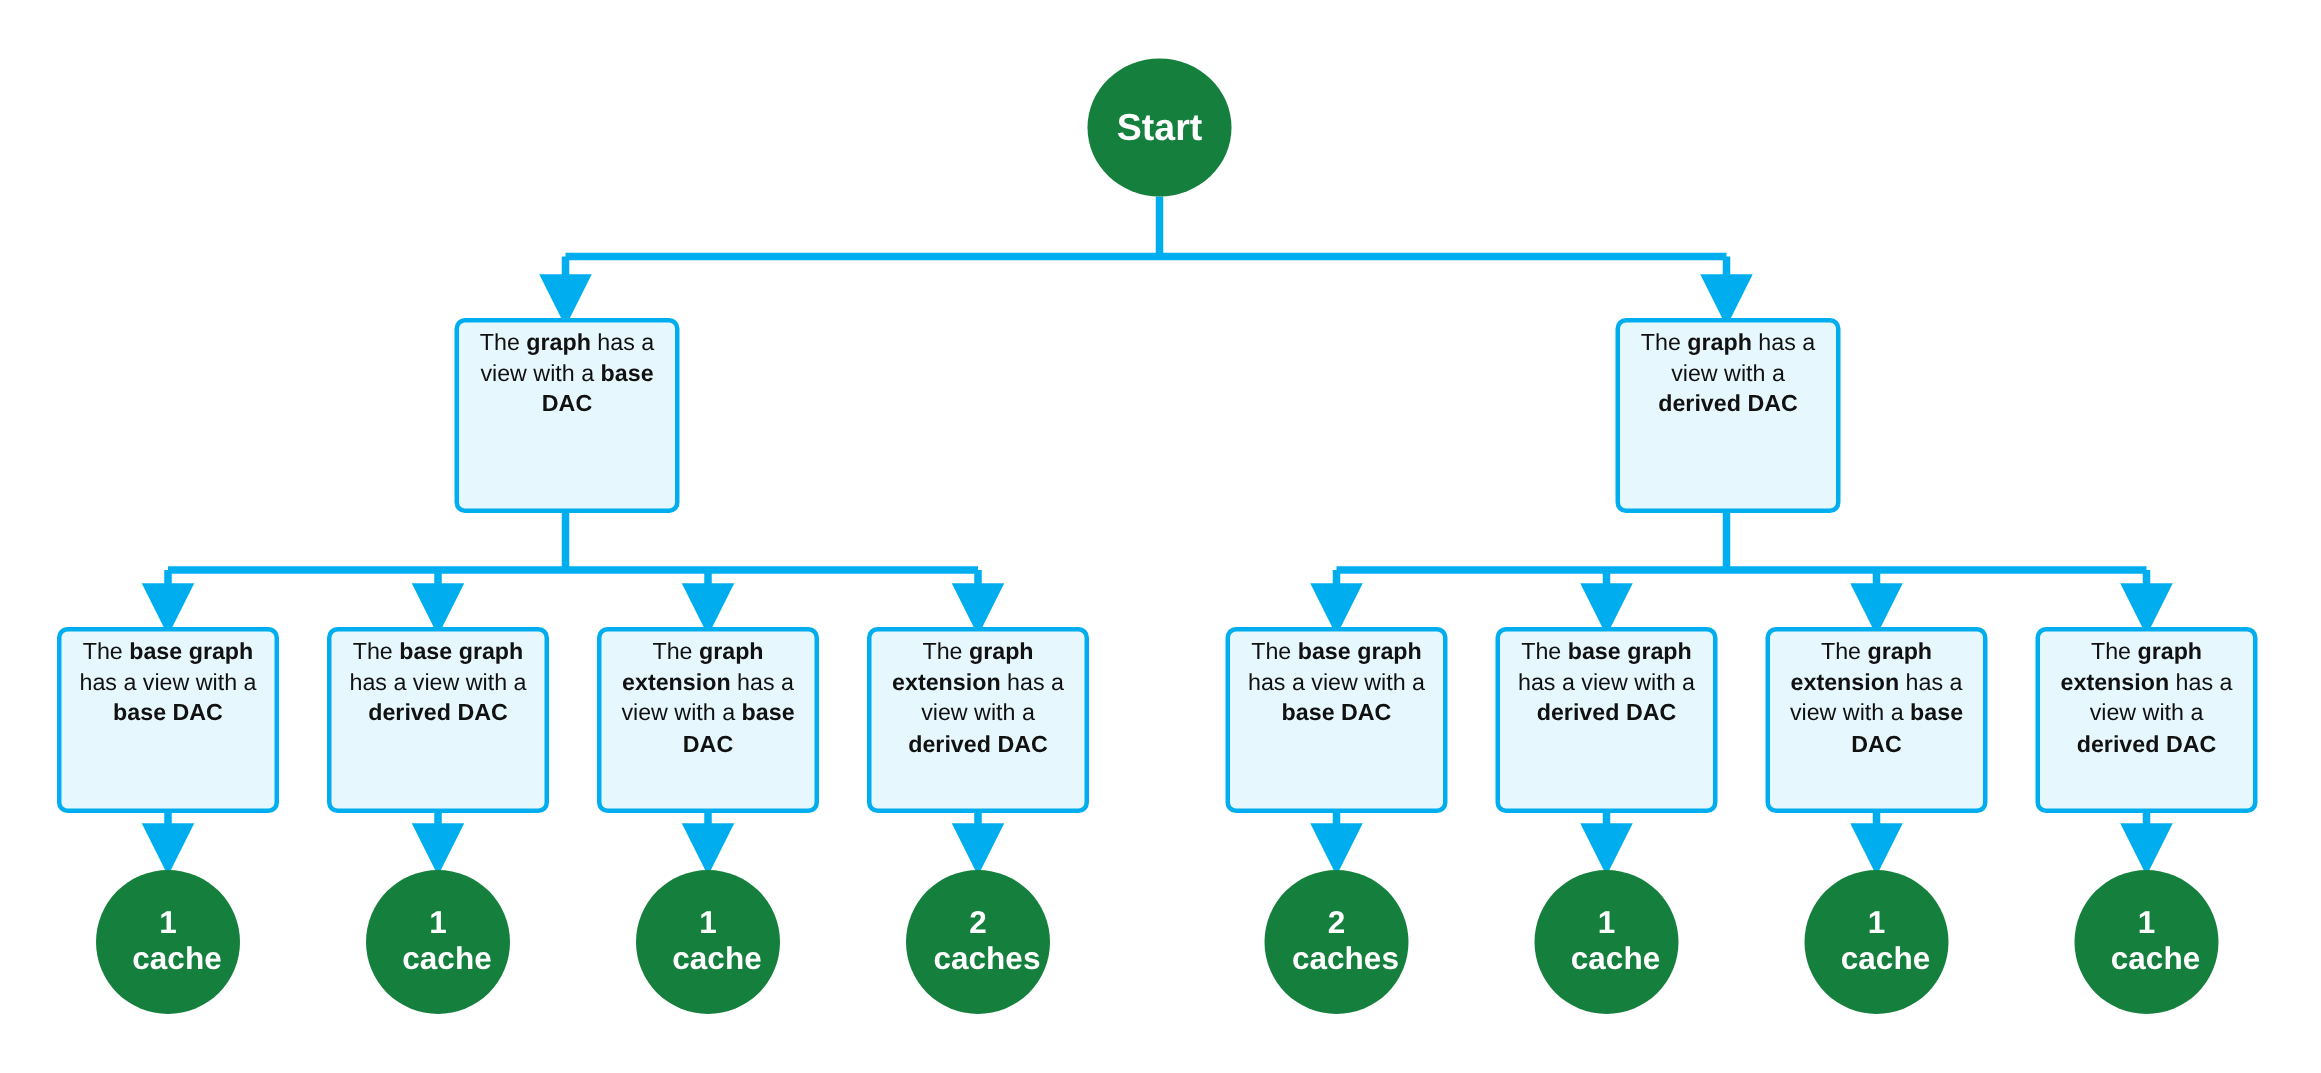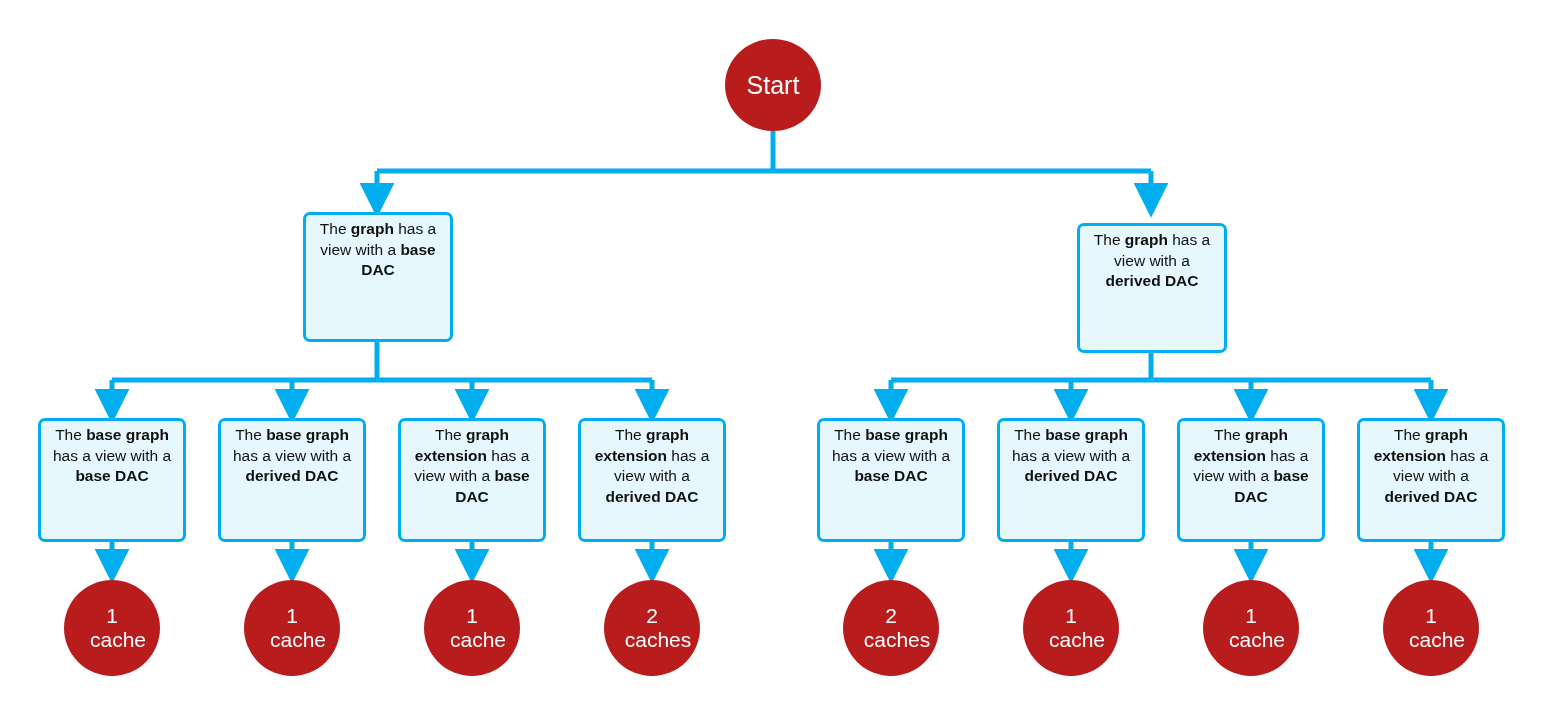--- a/index.html
+++ b/index.html
@@ -37,28 +37,28 @@
     text-align: center;
     color: #111111;
     font-size: 15.5px;
     line-height: 1.33;
     padding: 4px 7px;
   }
   .decision-box .txt { display: block; width: 100%; }
   .decision-box b { font-weight: bold; }
   .circle {
     border-radius: 50%;
-    background: #b91c1c;
+    background: #15803d;
     display: flex;
     flex-direction: column;
     align-items: center;
     justify-content: center;
     text-align: center;
     color: #ffffff;
-    font-weight: normal;
+    font-weight: bold;
   }
   .start-circle {
     font-size: 25px;
   }
   .cache-circle {
     font-size: 21px;
     line-height: 1.15;
   }
   .cache-circle .count { display: block; }
   .cache-circle .unit { display: block; margin-left: 12px; }
@@ -106,21 +106,21 @@
     </g>
   </svg>
 
   <div class="node circle start-circle" style="left:725px; top:39px; width:96px; height:92px;">
     <span>Start</span>
   </div>
 
   <div class="node decision-box" style="left:303px; top:212px; width:150px; height:130px;">
     <span class="txt"><span>The </span><b>graph</b><span> has a view with a </span><b>base DAC</b></span>
   </div>
-  <div class="node decision-box" style="left:1077px; top:223px; width:150px; height:130px;">
+  <div class="node decision-box" style="left:1077px; top:212px; width:150px; height:130px;">
     <span class="txt"><span>The </span><b>graph</b><span> has a view with a </span><b>derived DAC</b></span>
   </div>
 
   <div class="node decision-box" style="left:38px; top:418px; width:148px; height:124px;">
     <span class="txt"><span>The </span><b>base graph</b><span> has a view with a </span><b>base DAC</b></span>
   </div>
   <div class="node decision-box" style="left:218px; top:418px; width:148px; height:124px;">
     <span class="txt"><span>The </span><b>base graph</b><span> has a view with a </span><b>derived DAC</b></span>
   </div>
   <div class="node decision-box" style="left:398px; top:418px; width:148px; height:124px;">

